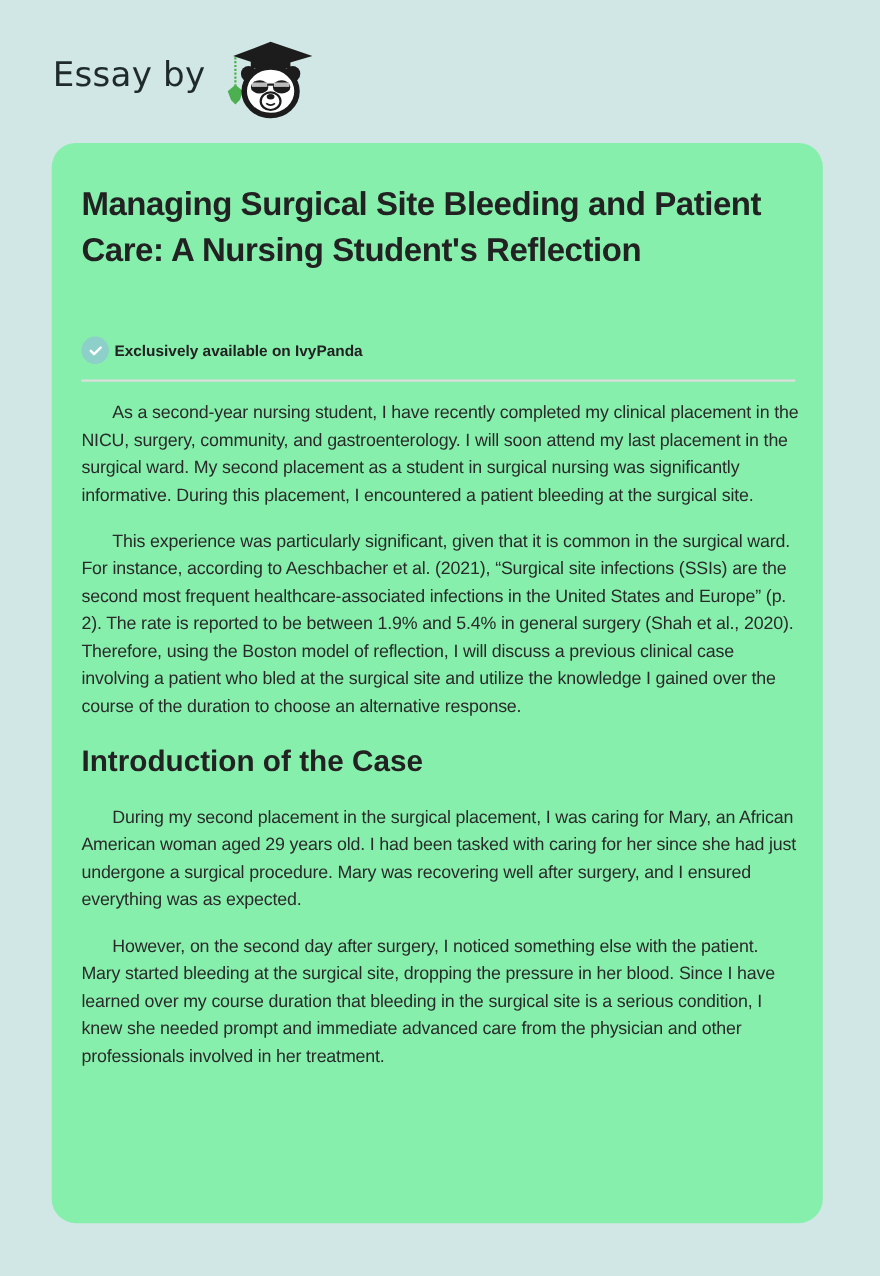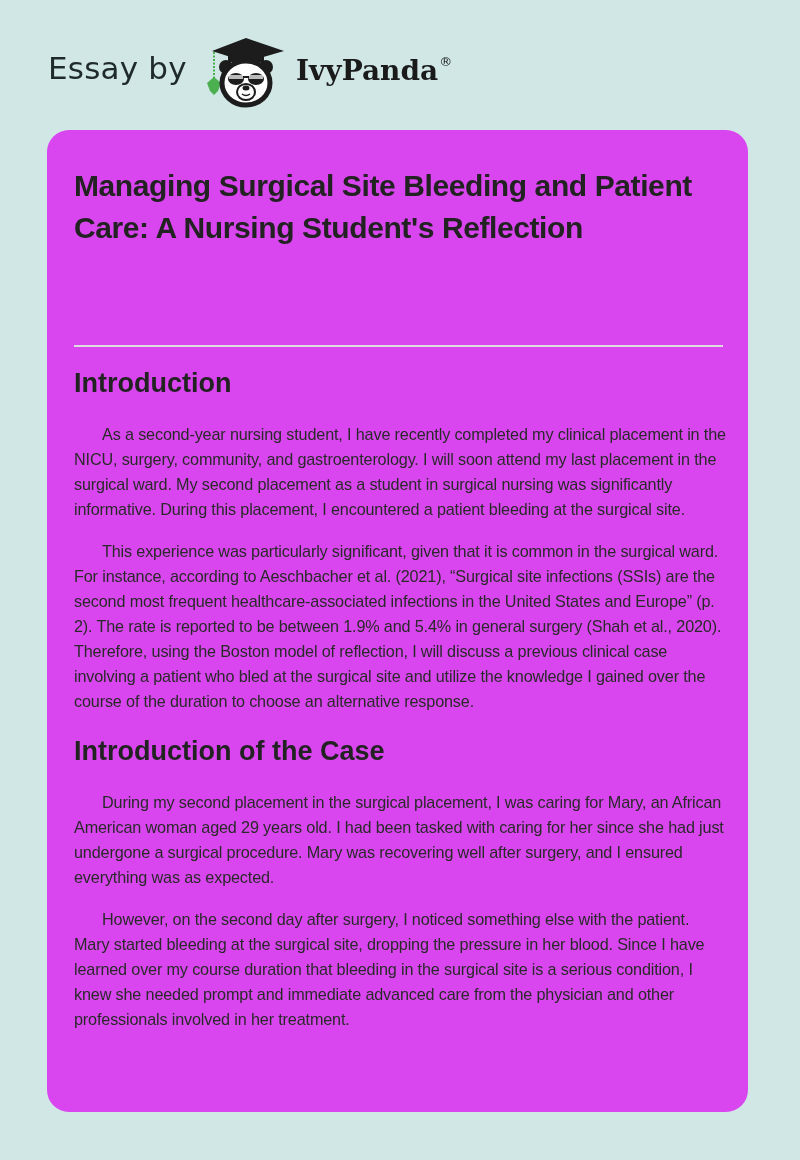--- a/index.html
+++ b/index.html
@@ -24,21 +24,21 @@
     .brand {
       position: absolute; left: 296px; top: 54px;
       font-family: "DejaVu Serif", serif; font-weight: bold;
       font-size: 28px; color: #1a1a1a;
     }
     .brand sup { font-size: 13px; font-family: "DejaVu Sans", sans-serif; font-weight: normal; vertical-align: 14px; margin-left: 1px; }
 
     .card {
       position: absolute; left: 47px; top: 130px;
       width: 701px; height: 982px;
-      background: #d946ef;
+      background: #86efac;
       border-radius: 22px;
     }
     .title {
       position: absolute; left: 27px; top: 35px; width: 640px;
       font-family: "Liberation Sans", sans-serif; font-weight: bold;
       font-size: 30px; line-height: 42px; color: #222;
       letter-spacing: -0.4px;
     }
     .badge {
       position: absolute; left: 27px; top: 176px;
@@ -96,32 +96,38 @@
       <ellipse cx="56" cy="44" rx="8" ry="6" fill="#1c1c1c"></ellipse>
       <rect x="29" y="40" width="14" height="4" fill="#ffffff" opacity="0.7"></rect>
       <rect x="49" y="40" width="14" height="4" fill="#ffffff" opacity="0.7"></rect>
       <line x1="43" y1="42" x2="49" y2="42" stroke="#1c1c1c" stroke-width="2"></line>
 
       <ellipse cx="46" cy="57" rx="9" ry="8" fill="#ffffff" stroke="#1c1c1c" stroke-width="2"></ellipse>
       <ellipse cx="46" cy="53" rx="3.5" ry="2.5" fill="#1c1c1c"></ellipse>
       <path d="M42,59 Q46,62 50,59" stroke="#1c1c1c" stroke-width="1.5" fill="none"></path>
     </svg>
   </a>
-  <span class="brand"><span>IvyPanda</span><sup>®</sup></span>
 </div>
 
 <div class="card">
   <h1 class="title">Managing Surgical Site Bleeding and Patient Care: A Nursing Student's Reflection</h1>
 
+  <div class="badge">
+    <span class="check-icon">
+      <svg width="12" height="10" viewBox="0 0 12 10">
+        <path d="M1.5,5 L4.5,8 L10.5,2" stroke="#ffffff" stroke-width="2.2" fill="none" stroke-linecap="round" stroke-linejoin="round"></path>
+      </svg>
+    </span>
+    <span class="badge-text">Exclusively available on IvyPanda</span>
+  </div>
 
   <div class="divider"></div>
 
   <div class="content">
     <section>
-      <h2>Introduction</h2>
       <p>As a second-year nursing student, I have recently completed my clinical placement in the NICU, surgery, community, and gastroenterology. I will soon attend my last placement in the surgical ward. My second placement as a student in surgical nursing was significantly informative. During this placement, I encountered a patient bleeding at the surgical site.</p>
       <p>This experience was particularly significant, given that it is common in the surgical ward. For instance, according to Aeschbacher et al. (2021), “Surgical site infections (SSIs) are the second most frequent healthcare-associated infections in the United States and Europe” (p. 2). The rate is reported to be between 1.9% and 5.4% in general surgery (Shah et al., 2020). Therefore, using the Boston model of reflection, I will discuss a previous clinical case involving a patient who bled at the surgical site and utilize the knowledge I gained over the course of the duration to choose an alternative response.</p>
     </section>
     <section>
       <h2 class="second">Introduction of the Case</h2>
       <p>During my second placement in the surgical placement, I was caring for Mary, an African American woman aged 29 years old. I had been tasked with caring for her since she had just undergone a surgical procedure. Mary was recovering well after surgery, and I ensured everything was as expected.</p>
       <p>However, on the second day after surgery, I noticed something else with the patient. Mary started bleeding at the surgical site, dropping the pressure in her blood. Since I have learned over my course duration that bleeding in the surgical site is a serious condition, I knew she needed prompt and immediate advanced care from the physician and other professionals involved in her treatment.</p>
     </section>
   </div>
 </div>

